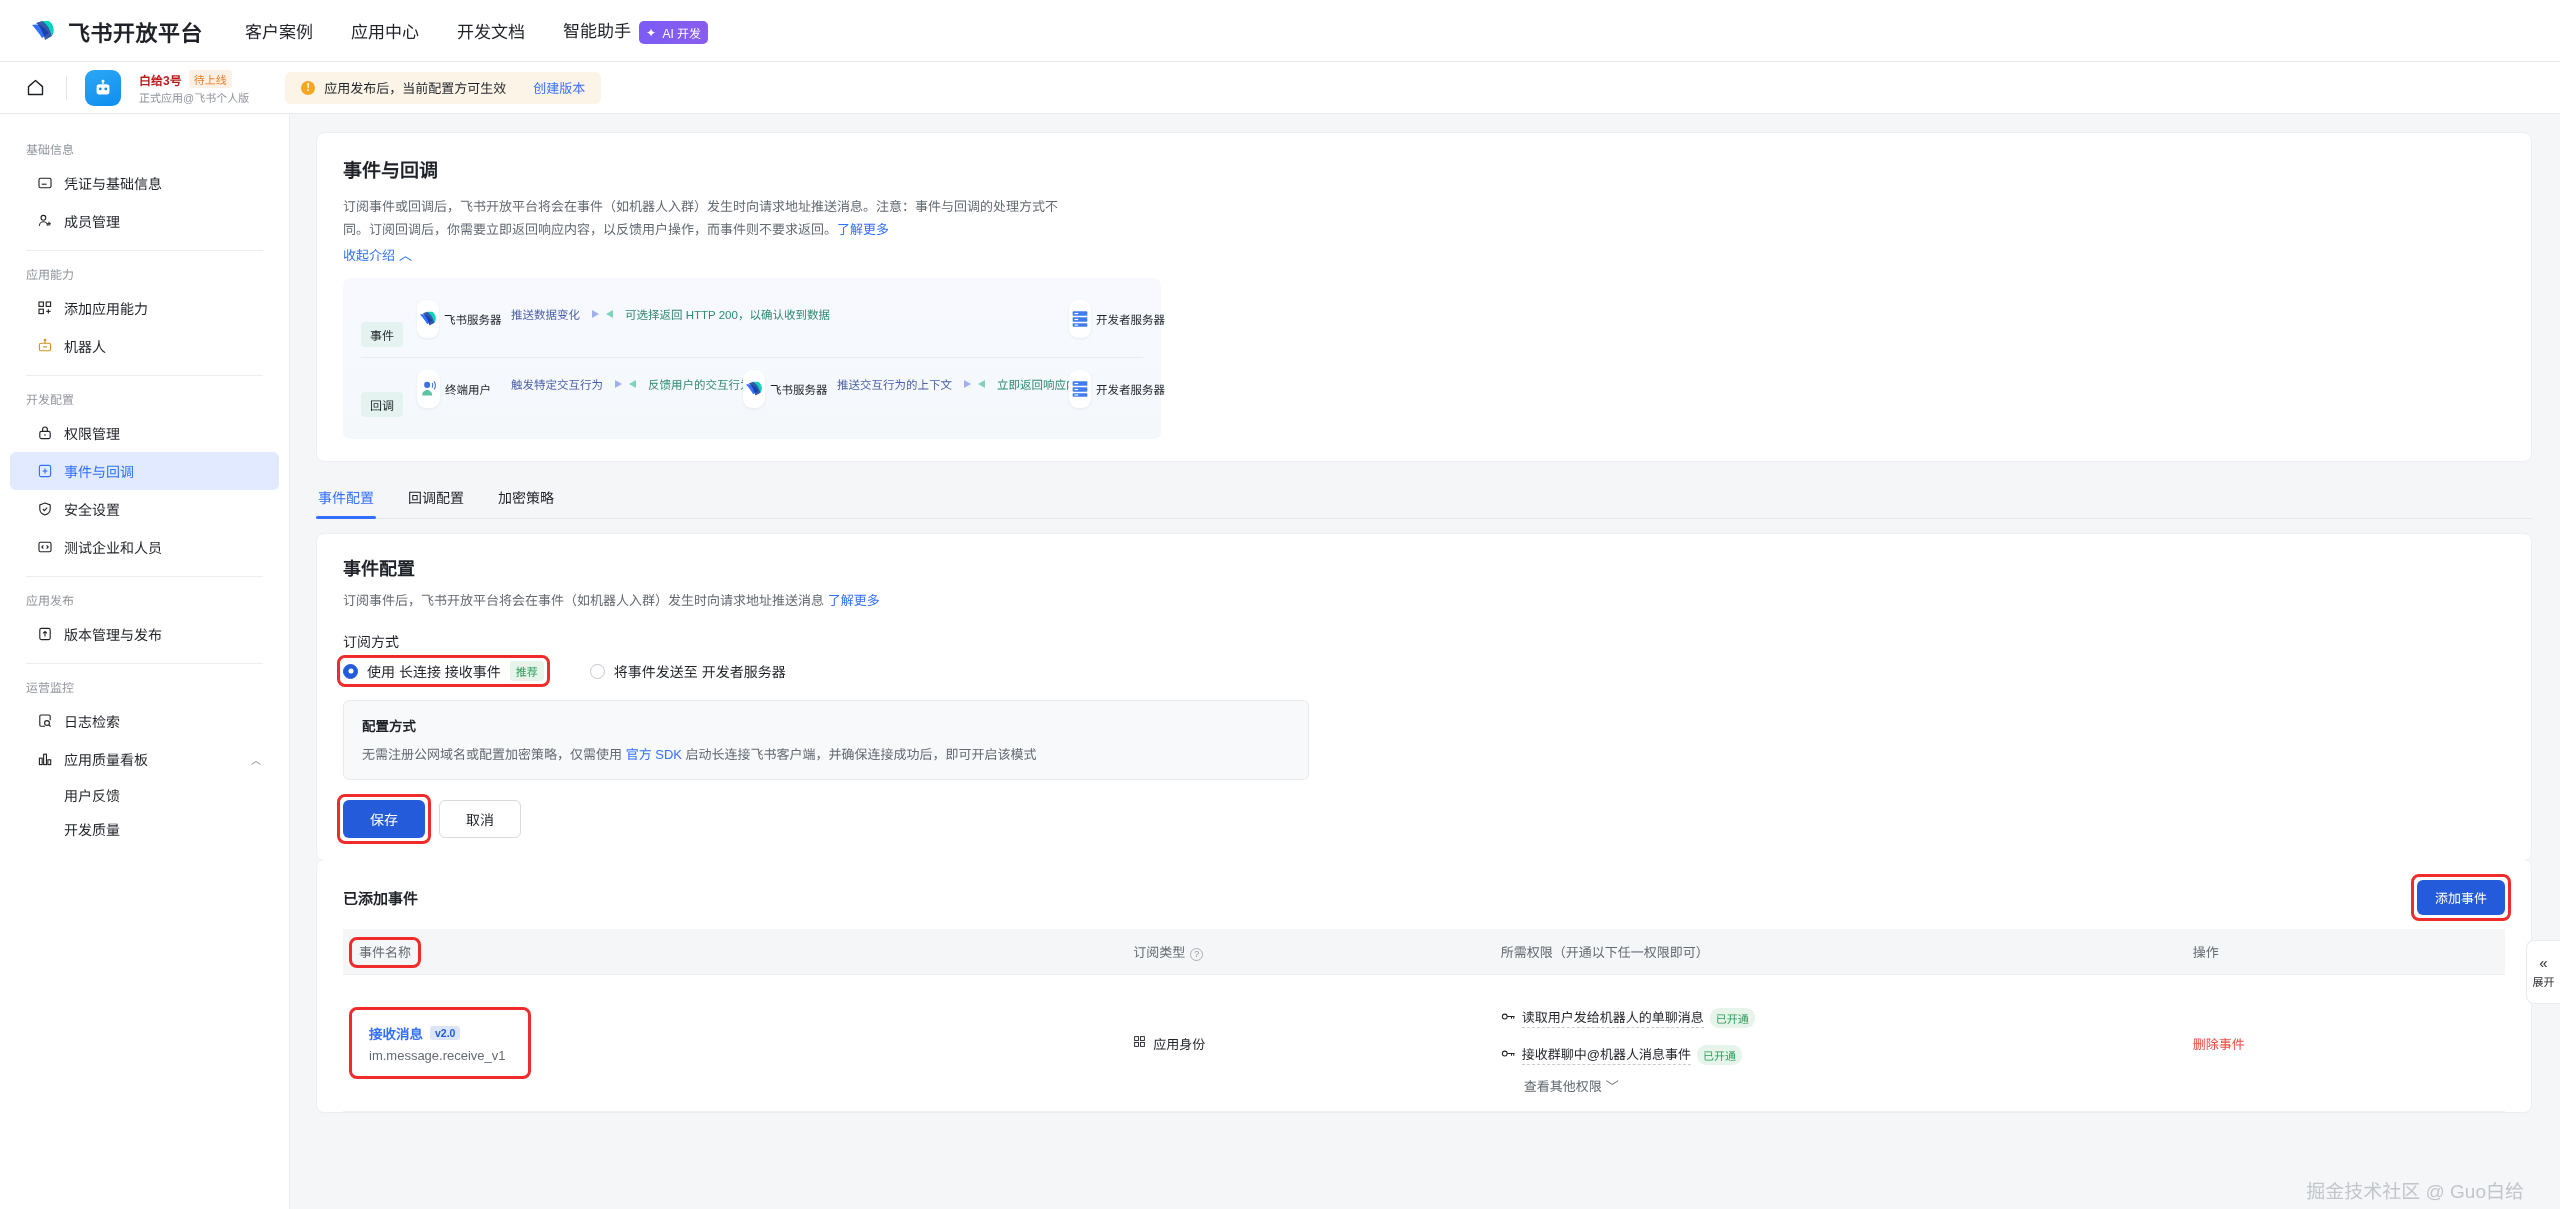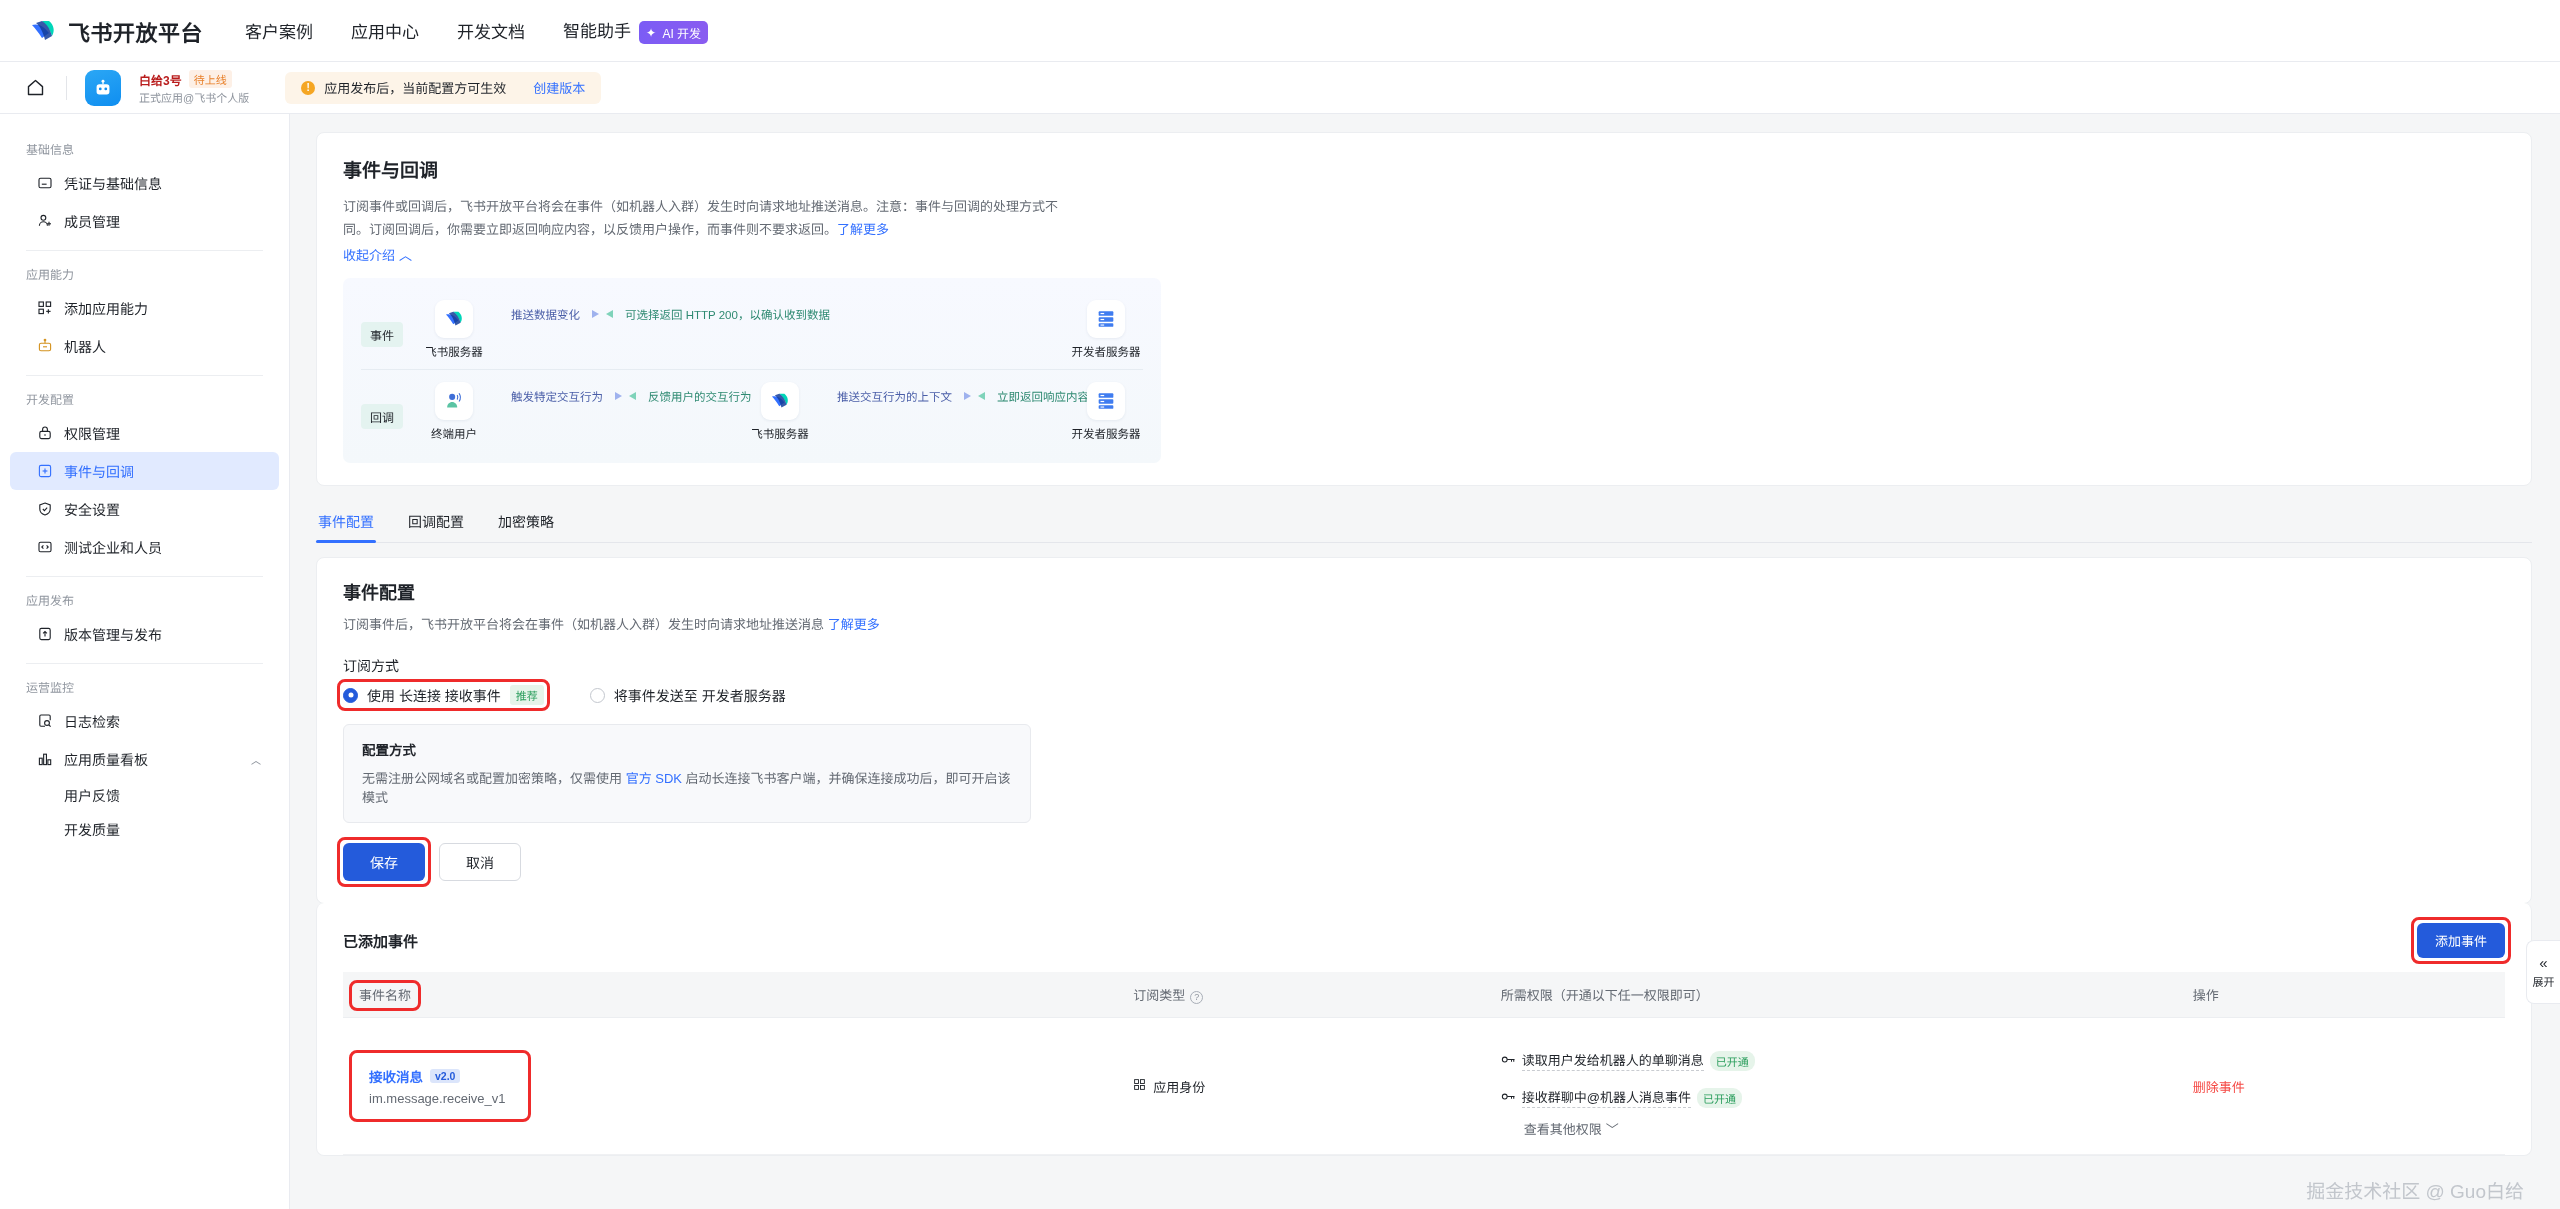--- a/index.html
+++ b/index.html
@@ -108,21 +108,21 @@
   .diagram {
     margin-top: 14px; background: linear-gradient(180deg,#f7f9ff,#f4f8fb);
     border-radius: 7px; width: 818px; padding: 14px 18px 16px 18px;
   }
   .dia-row { display: flex; align-items: flex-start; gap: 14px; padding: 8px 0 6px 0; }
   .dia-label {
     background: #e4f3f0; color: #1f2329; font-size: 12px; border-radius: 4px;
     padding: 4px 9px; margin-top: 22px; flex: none;
   }
   .dia-sep { height: 1px; background: #e6ecf2; margin: 4px 0 4px 0; }
-  .node { width: 74px; display: flex; flex-direction: column; align-items: center; gap: 5px; flex: none; }
+  .node { width: 74px; display: flex; flex-direction: row; align-items: center; gap: 5px; flex: none; }
   .node-box {
     width: 38px; height: 38px; background: #fff; border-radius: 9px;
     display: flex; align-items: center; justify-content: center; box-shadow: 0 1px 3px rgba(20,40,80,.07);
   }
   .node-cap { font-size: 11.5px; color: #1f2329; white-space: nowrap; }
   .flow { flex: 1; display: flex; flex-direction: row; gap: 7px; padding-top: 6px; min-width: 0; }
   .arrow-line { display: flex; align-items: center; gap: 6px; }
   .aline { height: 2px; flex: 1; border-radius: 1px; }
   .aline.purple { background: #c9d3f5; }
   .aline.green { background: #b3e3d5; }
@@ -143,21 +143,21 @@
   .cfg-desc { font-size: 13px; color: #646a73; }
   .sub-label { font-size: 14px; color: #1f2329; margin-top: 22px; margin-bottom: 4px; }
   .radio-row { display: flex; align-items: center; gap: 46px; padding: 6px 0; }
   .radio-opt { display: flex; align-items: center; gap: 9px; cursor: pointer; font-size: 14px; }
   .radio-dot { width: 15px; height: 15px; border-radius: 50%; border: 1.5px solid #c3c7ce; background: #fff; flex: none; position: relative; }
   .radio-opt.checked .radio-dot { border-color: #245bdb; background: #245bdb; }
   .radio-opt.checked .radio-dot::after { content: ""; position: absolute; left: 50%; top: 50%; width: 5px; height: 5px; background: #fff; border-radius: 50%; transform: translate(-50%,-50%); }
   .rec-tag { background: #e6f4ea; color: #2a9d5c; font-size: 11px; border-radius: 3px; padding: 2px 6px; }
   .highlight-box { position: relative; outline: 3px solid #ef2b2b; outline-offset: 3px; border-radius: 2px; }
   .info-panel {
-    margin-top: 13px; width: 688px; background: #f8f9fb; border: 1px solid #e8eaee;
+    margin-top: 13px; width: 966px; background: #f8f9fb; border: 1px solid #e8eaee;
     border-radius: 6px; padding: 14px 18px 16px 18px;
   }
   .info-panel h4 { font-size: 13.5px; font-weight: 700; margin-bottom: 9px; }
   .info-panel p { font-size: 13px; color: #646a73; }
   .btn-row { display: flex; gap: 14px; margin-top: 20px; padding-bottom: 22px; }
   .btn {
     font-size: 14px; border-radius: 6px; padding: 8px 26px; cursor: pointer;
     font-family: inherit; border: 1px solid transparent;
   }
   .btn.primary { background: #245bdb; color: #fff; }

